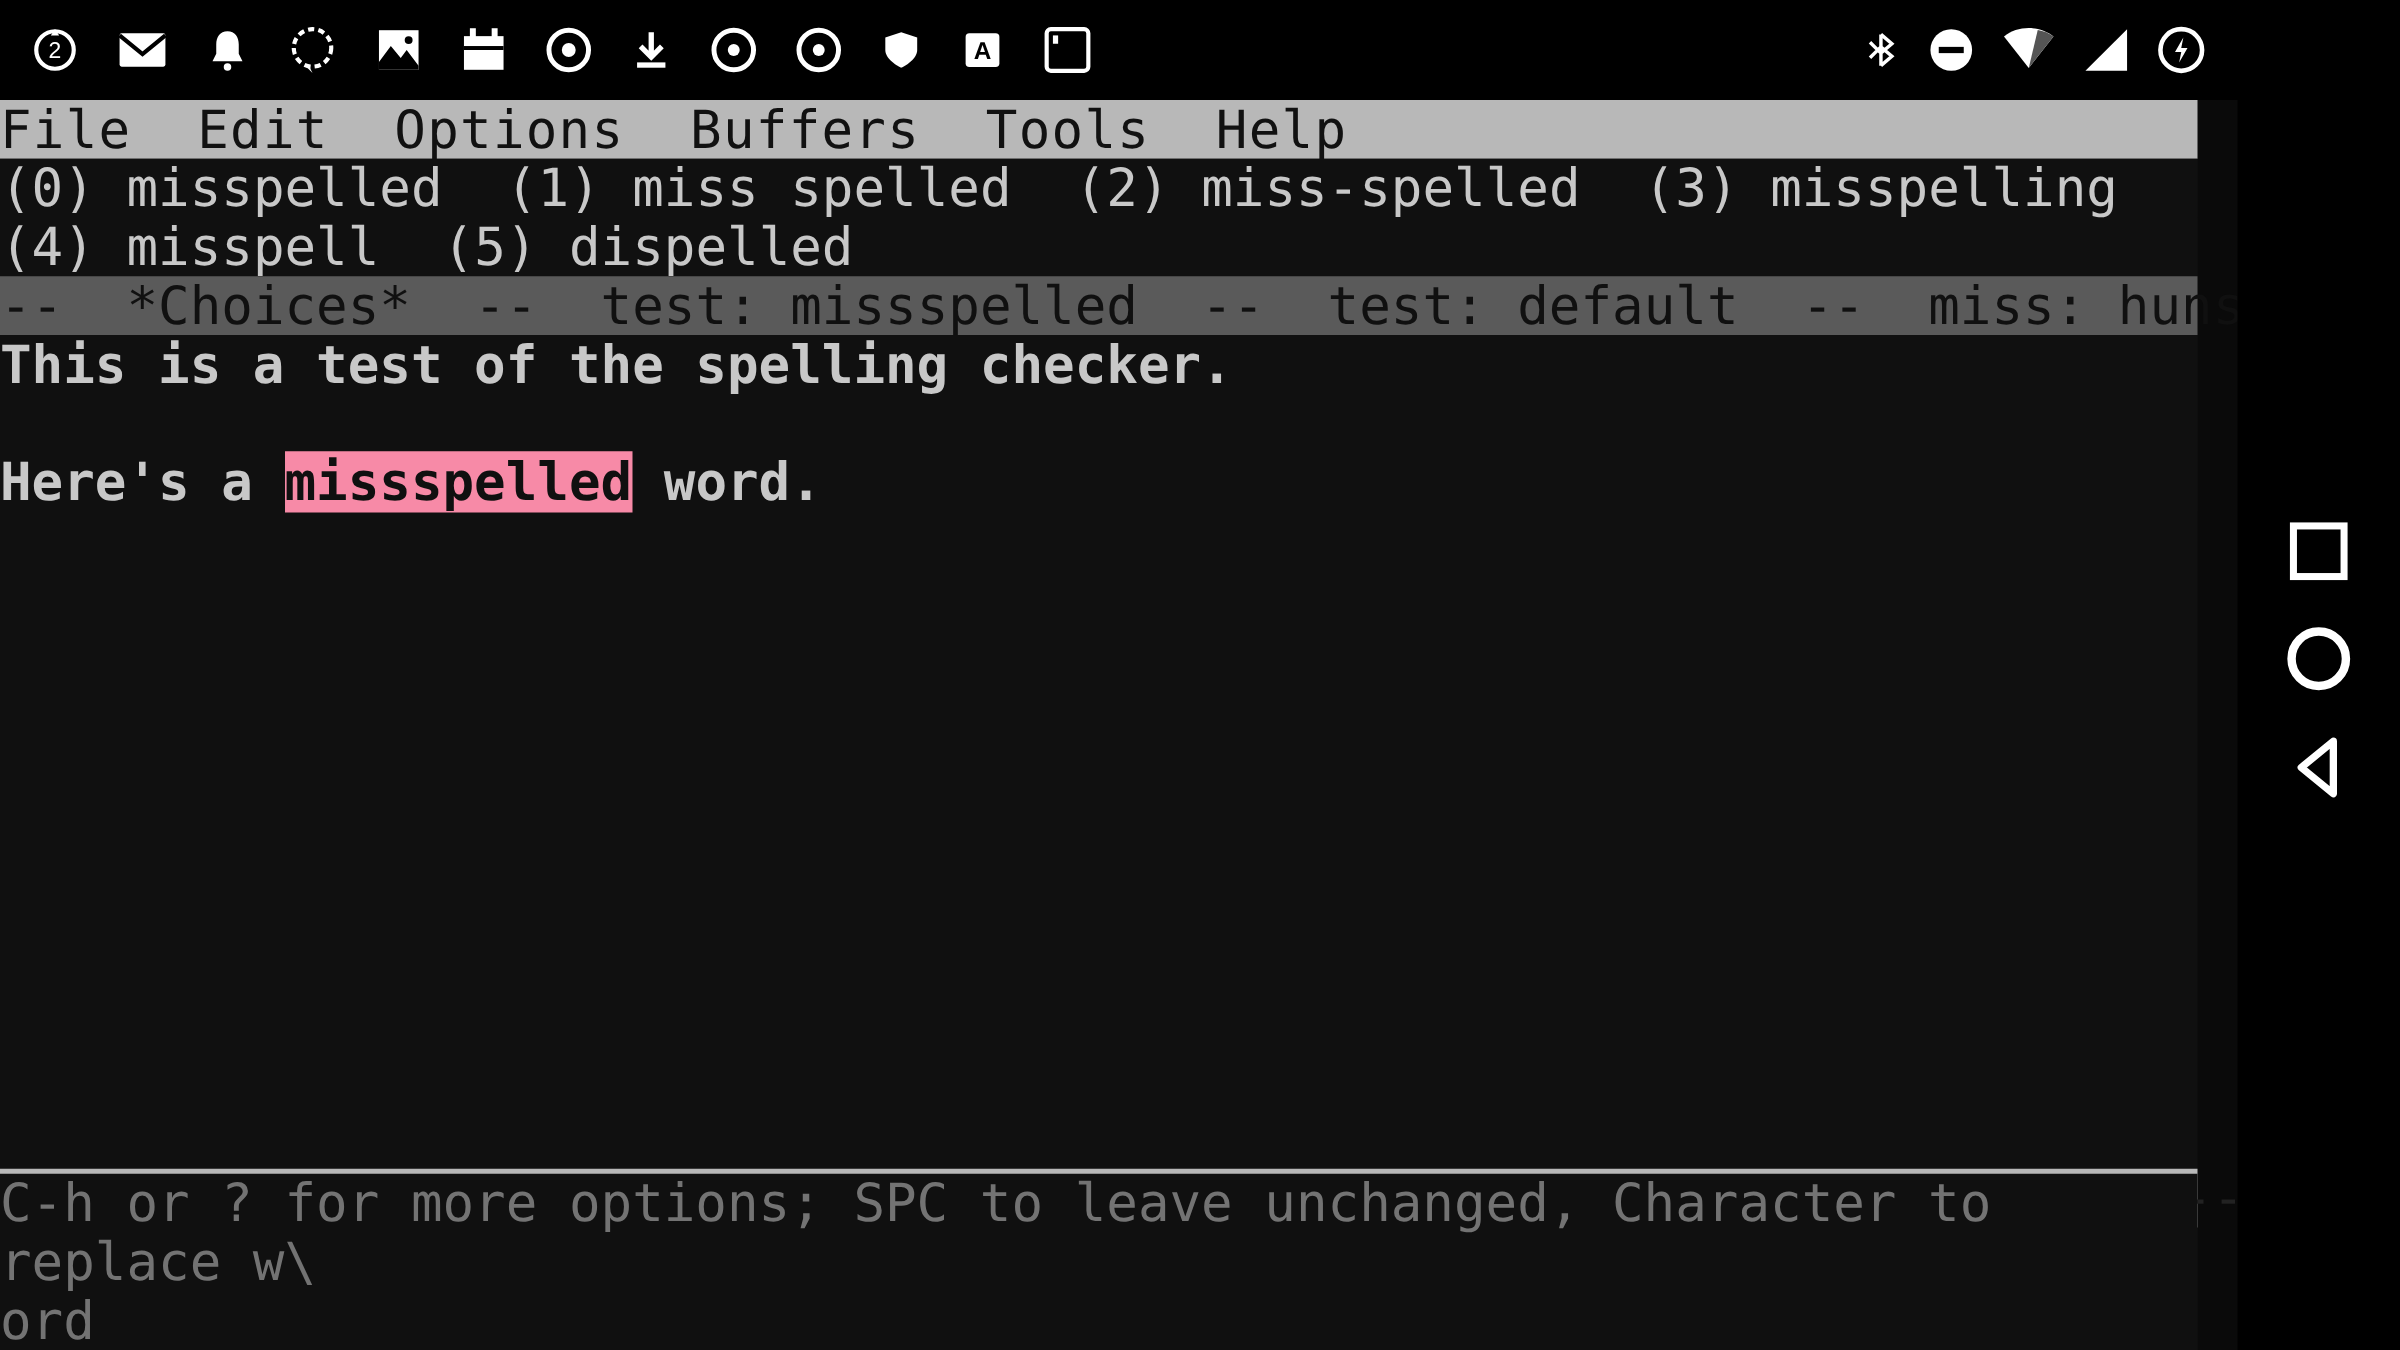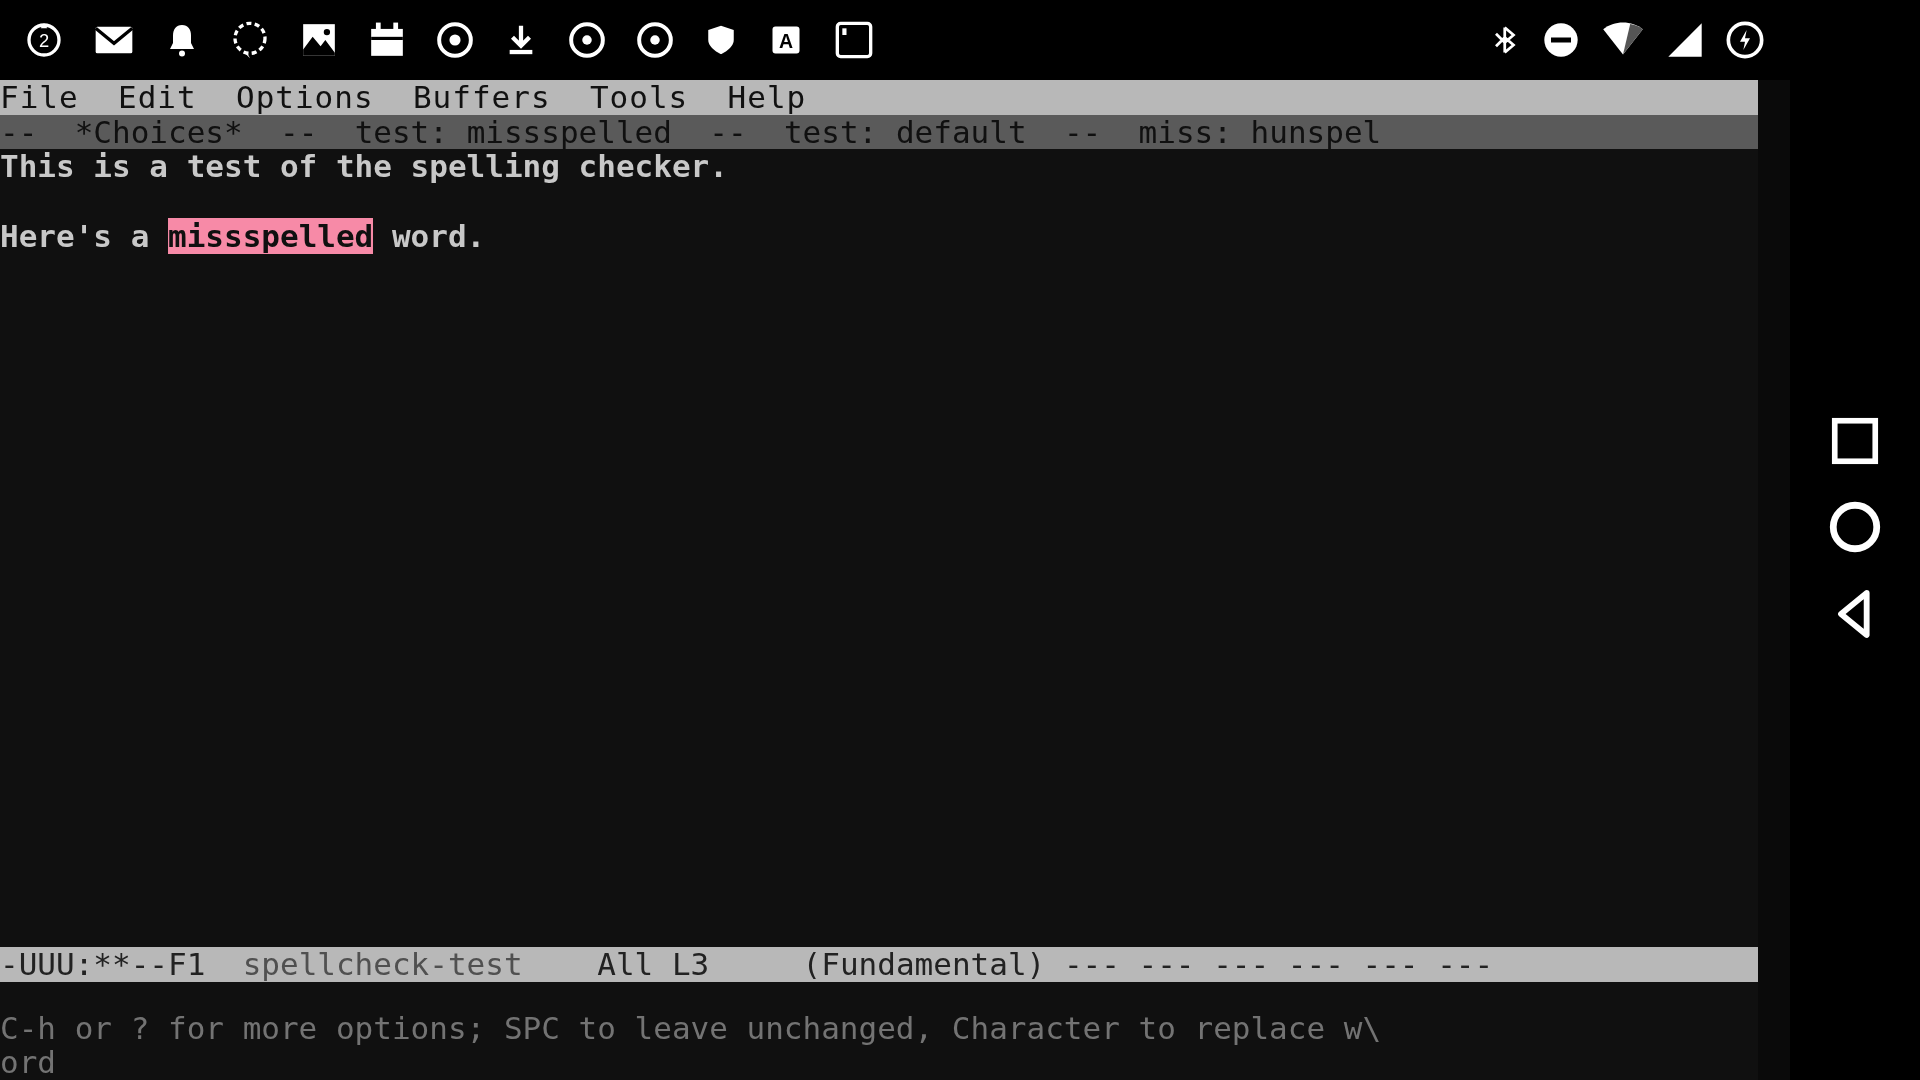--- a/index.html
+++ b/index.html
@@ -33,21 +33,21 @@
 
 
 .emacs {
   position: absolute;
   left: 0;
   top: 80px;
   width: 1758px;
   height: 1000px;
   background: #101010;
   color: #d0d0d0;
-  font-size: 31px;
+  font-size: 42px;
   line-height: 1.12;
 }
 .menu-bar {
   background: #b8b8b8;
   color: #111;
   white-space: pre;
   letter-spacing: 1px;
 }
 .menu-item { display: inline; }
 .choices-line {
@@ -246,20 +246,22 @@
         <rect x="14" y="10" width="3" height="3" fill="#fff"></rect>
         <rect x="19" y="10" width="3" height="3" fill="#fff"></rect>
         <rect x="24" y="10" width="2" height="3" fill="#fff"></rect>
       <rect x="7" y="15" width="16" height="3" fill="#fff"></rect>
     </svg>
   </div>
 
   <div class="emacs">
     <div class="menu-bar"><span class="menu-item">File</span>  <span class="menu-item">Edit</span>  <span class="menu-item">Options</span>  <span class="menu-item">Buffers</span>  <span class="menu-item">Tools</span>  <span class="menu-item">Help</span></div>
 
+    <div class="choices-line">(<span>0</span>) <span>misspelled</span>  (<span>1</span>) <span>miss spelled</span>  (<span>2</span>) <span>miss-spelled</span>  (<span>3</span>) <span>misspelling</span></div>
+    <div class="choices-line">(<span>4</span>) <span>misspell</span>  (<span>5</span>) <span>dispelled</span></div>
 
     <div class="choices-header">--  <span>*Choices*</span>  --  <span>test:</span> <span>missspelled</span>  --  <span>test:</span> <span>default</span>  --  <span>miss:</span> <span>hunspel</span></div>
 
     <div class="buffer"><span>This is a test of the spelling checker.</span>
 
 <span>Here's a </span><span class="misspelled">missspelled</span><span> word.</span></div>
 
     <div class="mode-line"><span class="mode-info">-UUU:**--</span><span class="mode-info">F1</span>  <span class="mode-file">spellcheck-test</span>    <span class="mode-info">All L3</span>     <span class="mode-info">(Fundamental)</span> <span class="mode-info">--- --- --- --- --- ---</span></div>
 
     <div class="mini">C-h or ? for more options; SPC to leave unchanged, Character to replace w\

